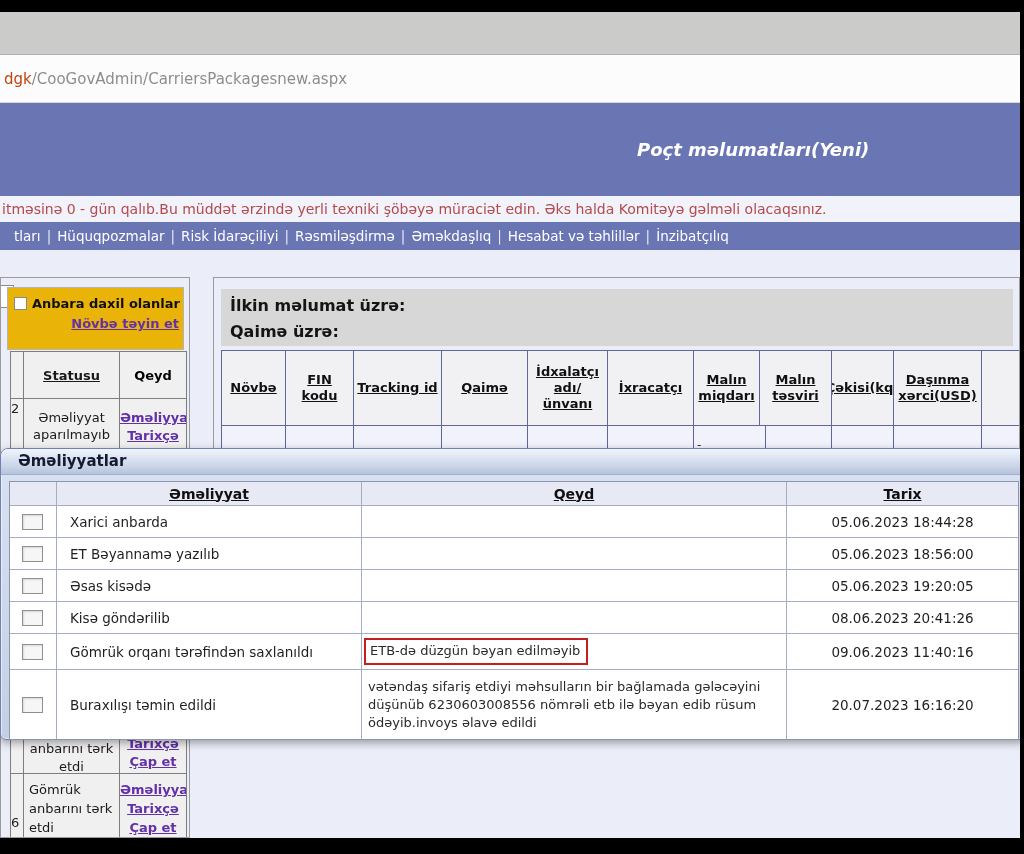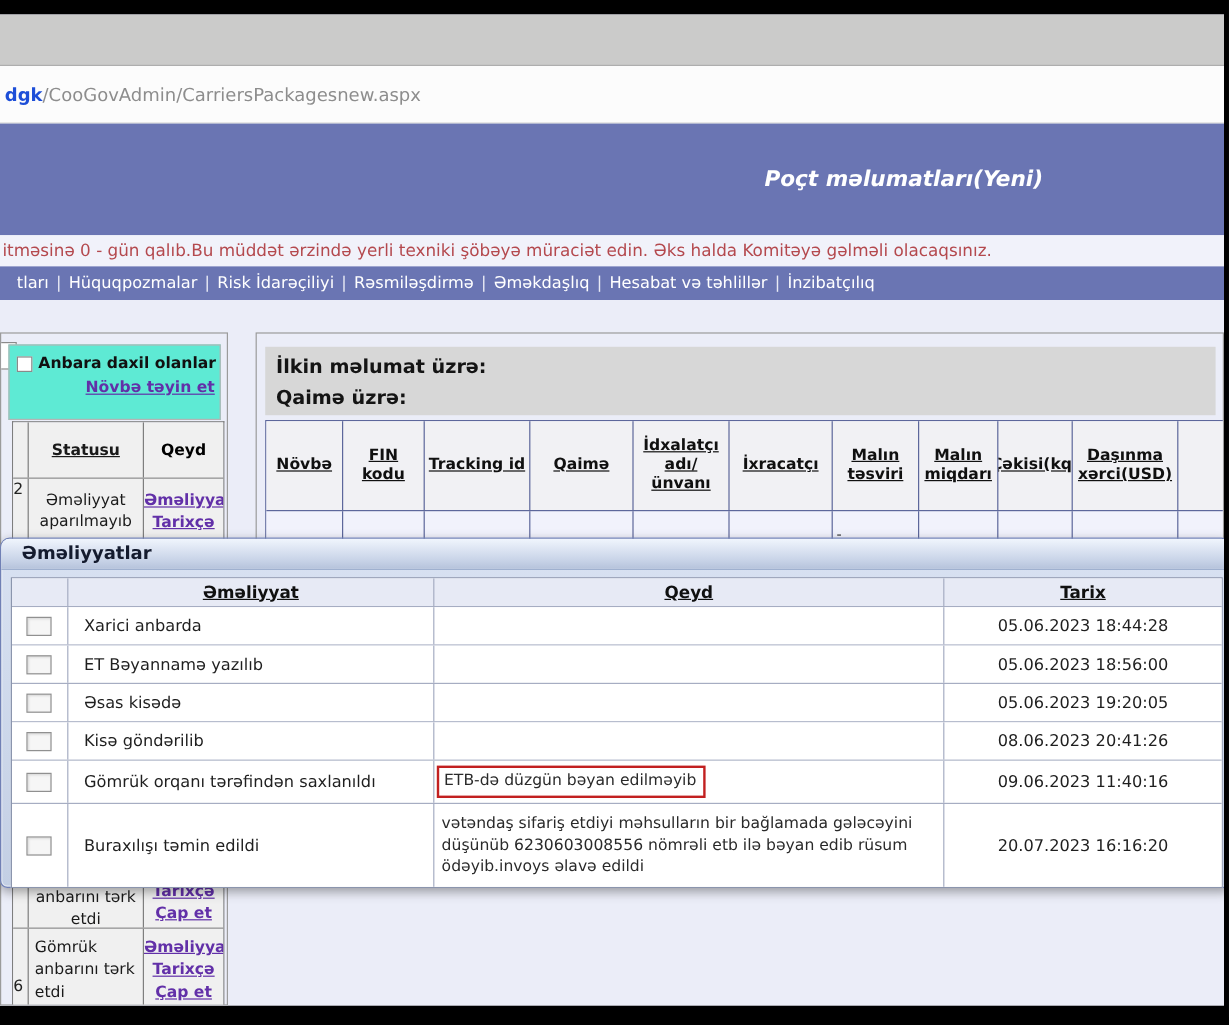--- a/index.html
+++ b/index.html
@@ -4,41 +4,41 @@
 <style>
   html,body{margin:0;padding:0;background:#000;}
   *{box-sizing:border-box;}
   body{font-family:"DejaVu Sans","Liberation Sans",sans-serif;}
   .screen{position:relative;width:1024px;height:854px;background:#000;overflow:hidden;}
   .viewport{position:absolute;left:0;top:12px;width:1020px;height:826px;background:#ebedf8;overflow:hidden;}
 
   
   .chrome{position:absolute;left:0;top:0;width:100%;height:43px;background:#cbcbca;border-bottom:1px solid #aeaeae;}
   .addressbar{position:absolute;left:0;top:43px;width:100%;height:48px;background:#fcfcfc;border-bottom:1px solid #d8d8d8;line-height:48px;font-size:15px;color:#8d8d8d;padding-left:4px;white-space:nowrap;overflow:hidden;}
-  .addressbar .urlbold{color:#1d4ed8;font-weight:bold;}
+  .addressbar .urlbold{color:#c2410c;font-weight:normal;}
 
   
   .banner{position:absolute;left:0;top:91px;width:100%;height:93px;background:#6a75b3;}
   .banner .title{position:absolute;left:637px;top:36px;color:#fff;font-size:18px;font-weight:bold;font-style:italic;white-space:nowrap;}
 
   
   .warnbar{position:absolute;left:0;top:184px;width:100%;height:26px;background:#f1f2fa;line-height:26px;font-size:14px;color:#b4494e;padding-left:2px;white-space:nowrap;overflow:hidden;}
 
   
   .navbar{position:absolute;left:0;top:210px;width:100%;height:28px;background:#6a75b3;color:#fff;font-size:13.5px;line-height:28px;padding-left:14px;white-space:nowrap;overflow:hidden;}
   .navbar .navitem{cursor:pointer;}
   .navbar .navsep{padding:0 6px;color:#e8eaf5;}
 
   
   .content{position:absolute;left:0;top:238px;width:100%;height:588px;background:#ebedf8;}
 
   
   .left-panel{position:absolute;left:0;top:27px;width:190px;height:561px;border:1px solid #9b9b9b;background:#ebedf8;overflow:hidden;}
   .input-frag{position:absolute;left:-4px;top:7px;width:17px;height:23px;background:#fff;border:1px solid #8a8a8a;}
-  .gray-box{position:absolute;left:6px;top:9px;width:177px;height:63px;background:#5eead4;border:1px solid #b4b4b4;font-size:13px;}
+  .gray-box{position:absolute;left:6px;top:9px;width:177px;height:63px;background:#eab308;border:1px solid #b4b4b4;font-size:13px;}
   .gray-box .line1{display:flex;align-items:center;justify-content:flex-end;padding:8px 3px 0 0;font-weight:bold;color:#111;}
   .cb-small{display:inline-block;width:13px;height:13px;background:#fff;border:1px solid #8a8a8a;margin-right:5px;flex:0 0 auto;}
   .gray-box .line2{text-align:right;padding:5px 4px 0 0;}
   .plink{color:#6230a8;font-weight:bold;text-decoration:underline;cursor:pointer;}
 
   .ltable{position:absolute;left:9px;top:73px;width:177px;border:1px solid #7e7e7e;border-bottom:none;}
   .lrow{display:flex;border-bottom:1px solid #7e7e7e;background:#f0f0f0;}
   .lc{border-right:1px solid #7e7e7e;overflow:hidden;}
   .lc:last-child{border-right:none;}
   .lc.num{width:13px;flex:0 0 auto;font-size:13px;color:#222;padding-top:2px;}
@@ -197,25 +197,25 @@
               </div>
             <div class="mc c3">
                 <span>Qaimə</span>
               </div>
             <div class="mc c4">
                 <span>İdxalatçı adı/ ünvanı</span>
               </div>
             <div class="mc c5">
                 <span>İxracatçı</span>
               </div>
+            <div class="mc c7">
+                <span>Malın miqdarı</span>
+              </div>
             <div class="mc c6">
                 <span>Malın təsviri</span>
-              </div>
-            <div class="mc c7">
-                <span>Malın miqdarı</span>
               </div>
             <div class="mc c8">
                 <span>Çəkisi(kq)</span>
               </div>
             <div class="mc c9">
                 <span>Daşınma xərci(USD)</span>
               </div>
             <div class="mc ccut"></div>
           </div>
           <div class="mrow mdata">

